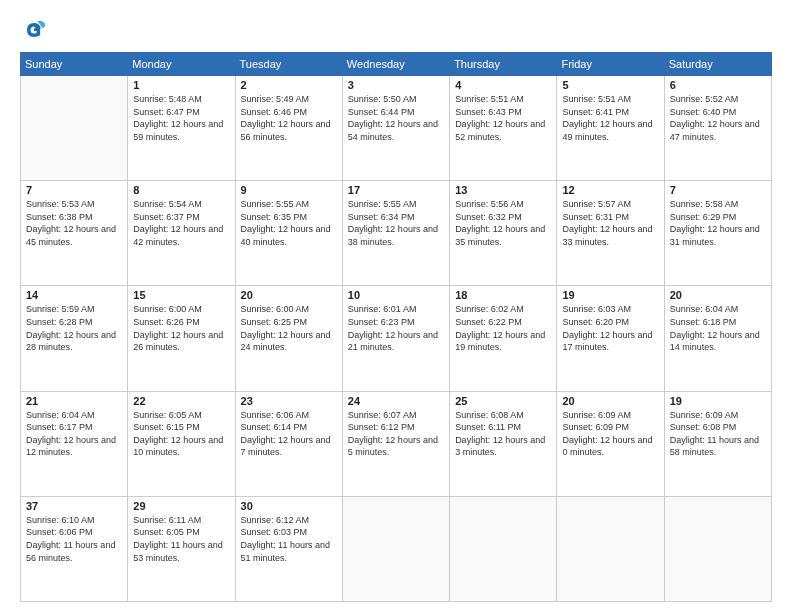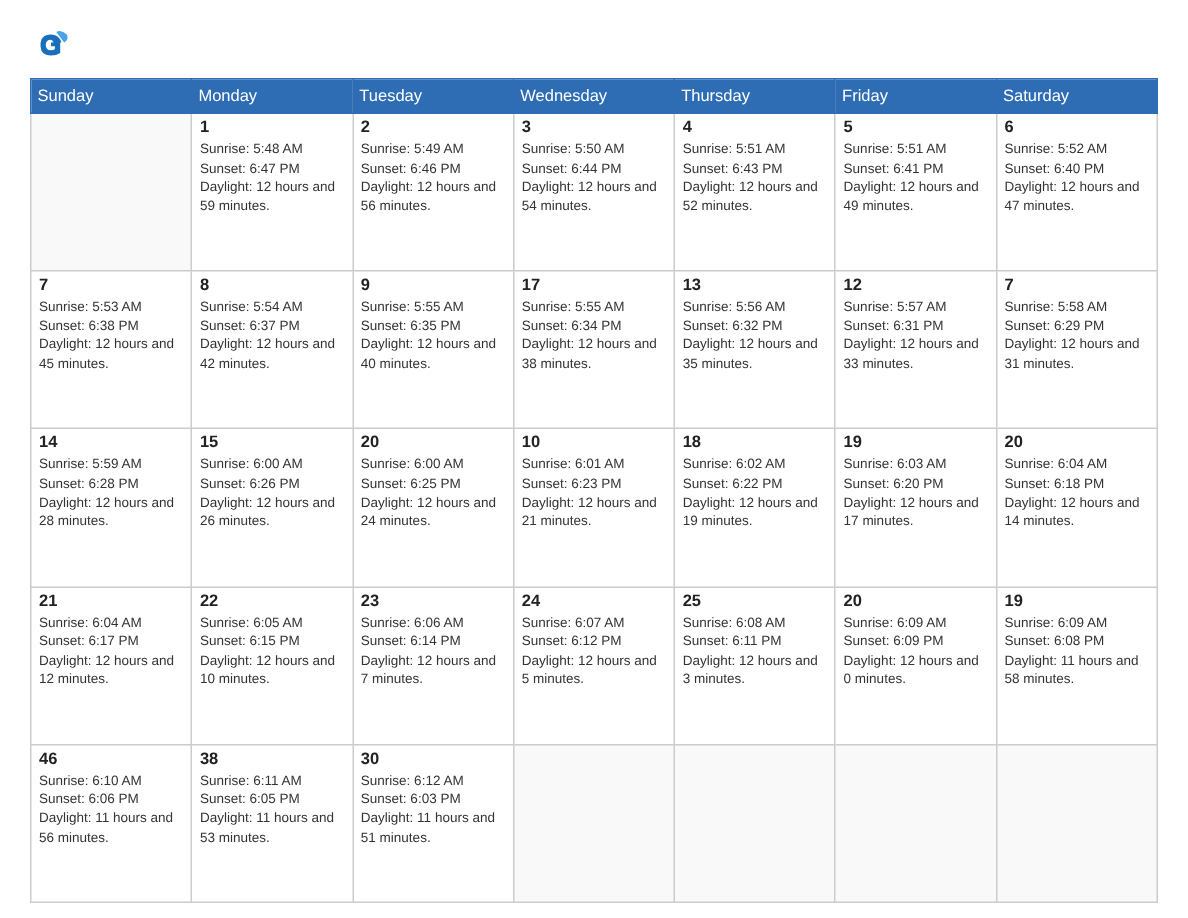--- a/index.html
+++ b/index.html
@@ -248,25 +248,25 @@
             <span class="day-num">20</span>
             <div class="day-info">Sunrise: 6:09 AM<br>Sunset: 6:09 PM<br>Daylight: 12 hours and 0 minutes.</div>
           </td>
           <td>
             <span class="day-num">19</span>
             <div class="day-info">Sunrise: 6:09 AM<br>Sunset: 6:08 PM<br>Daylight: 11 hours and 58 minutes.</div>
           </td>
         </tr>
         <tr class="last-row">
           <td>
-            <span class="day-num">46</span>
+            <span class="day-num">37</span>
             <div class="day-info">Sunrise: 6:10 AM<br>Sunset: 6:06 PM<br>Daylight: 11 hours and 56 minutes.</div>
           </td>
           <td>
-            <span class="day-num">38</span>
+            <span class="day-num">29</span>
             <div class="day-info">Sunrise: 6:11 AM<br>Sunset: 6:05 PM<br>Daylight: 11 hours and 53 minutes.</div>
           </td>
           <td>
             <span class="day-num">30</span>
             <div class="day-info">Sunrise: 6:12 AM<br>Sunset: 6:03 PM<br>Daylight: 11 hours and 51 minutes.</div>
           </td>
           <td class="empty"></td>
           <td class="empty"></td>
           <td class="empty"></td>
           <td class="empty"></td>

